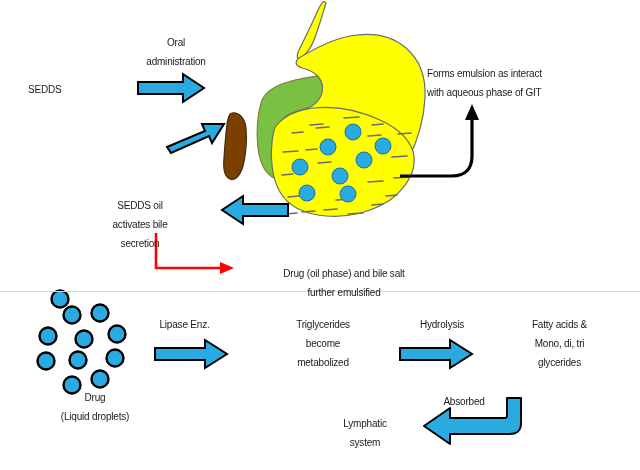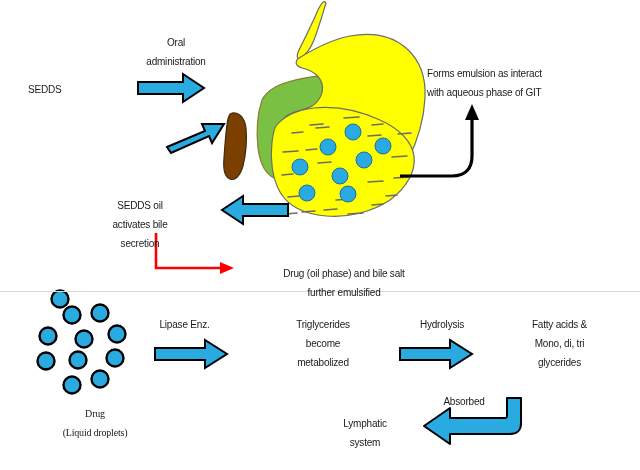--- a/index.html
+++ b/index.html
@@ -185,21 +185,21 @@
   <div class="lbl center" style="left:75px; top:148px; width:130px;margin-top:48px;">SEDDS oil
 activates bile
 secretion</div>
 
   <div class="lbl left" style="left:427px; top:64px; width:215px;">Forms emulsion as interact
 with aqueous phase of GIT</div>
 
   <div class="lbl center" style="left:236px; top:240px; width:216px;margin-top:24px;">Drug (oil phase) and bile salt
 further emulsified</div>
 
-  <div class="lbl center" style="left:20px; top:404px; width:150px;font-family:Liberation Serif, serif;">Drug
+  <div class="lbl center" style="left:20px; top:388px; width:150px;">Drug
 (Liquid droplets)</div>
 
   <div class="lbl center" style="left:127px; top:315px; width:115px;">Lipase Enz.</div>
 
   <div class="lbl center" style="left:258px; top:315px; width:130px;">Triglycerides
 become
 metabolized</div>
 
   <div class="lbl center" style="left:392px; top:315px; width:100px;">Hydrolysis</div>
 

